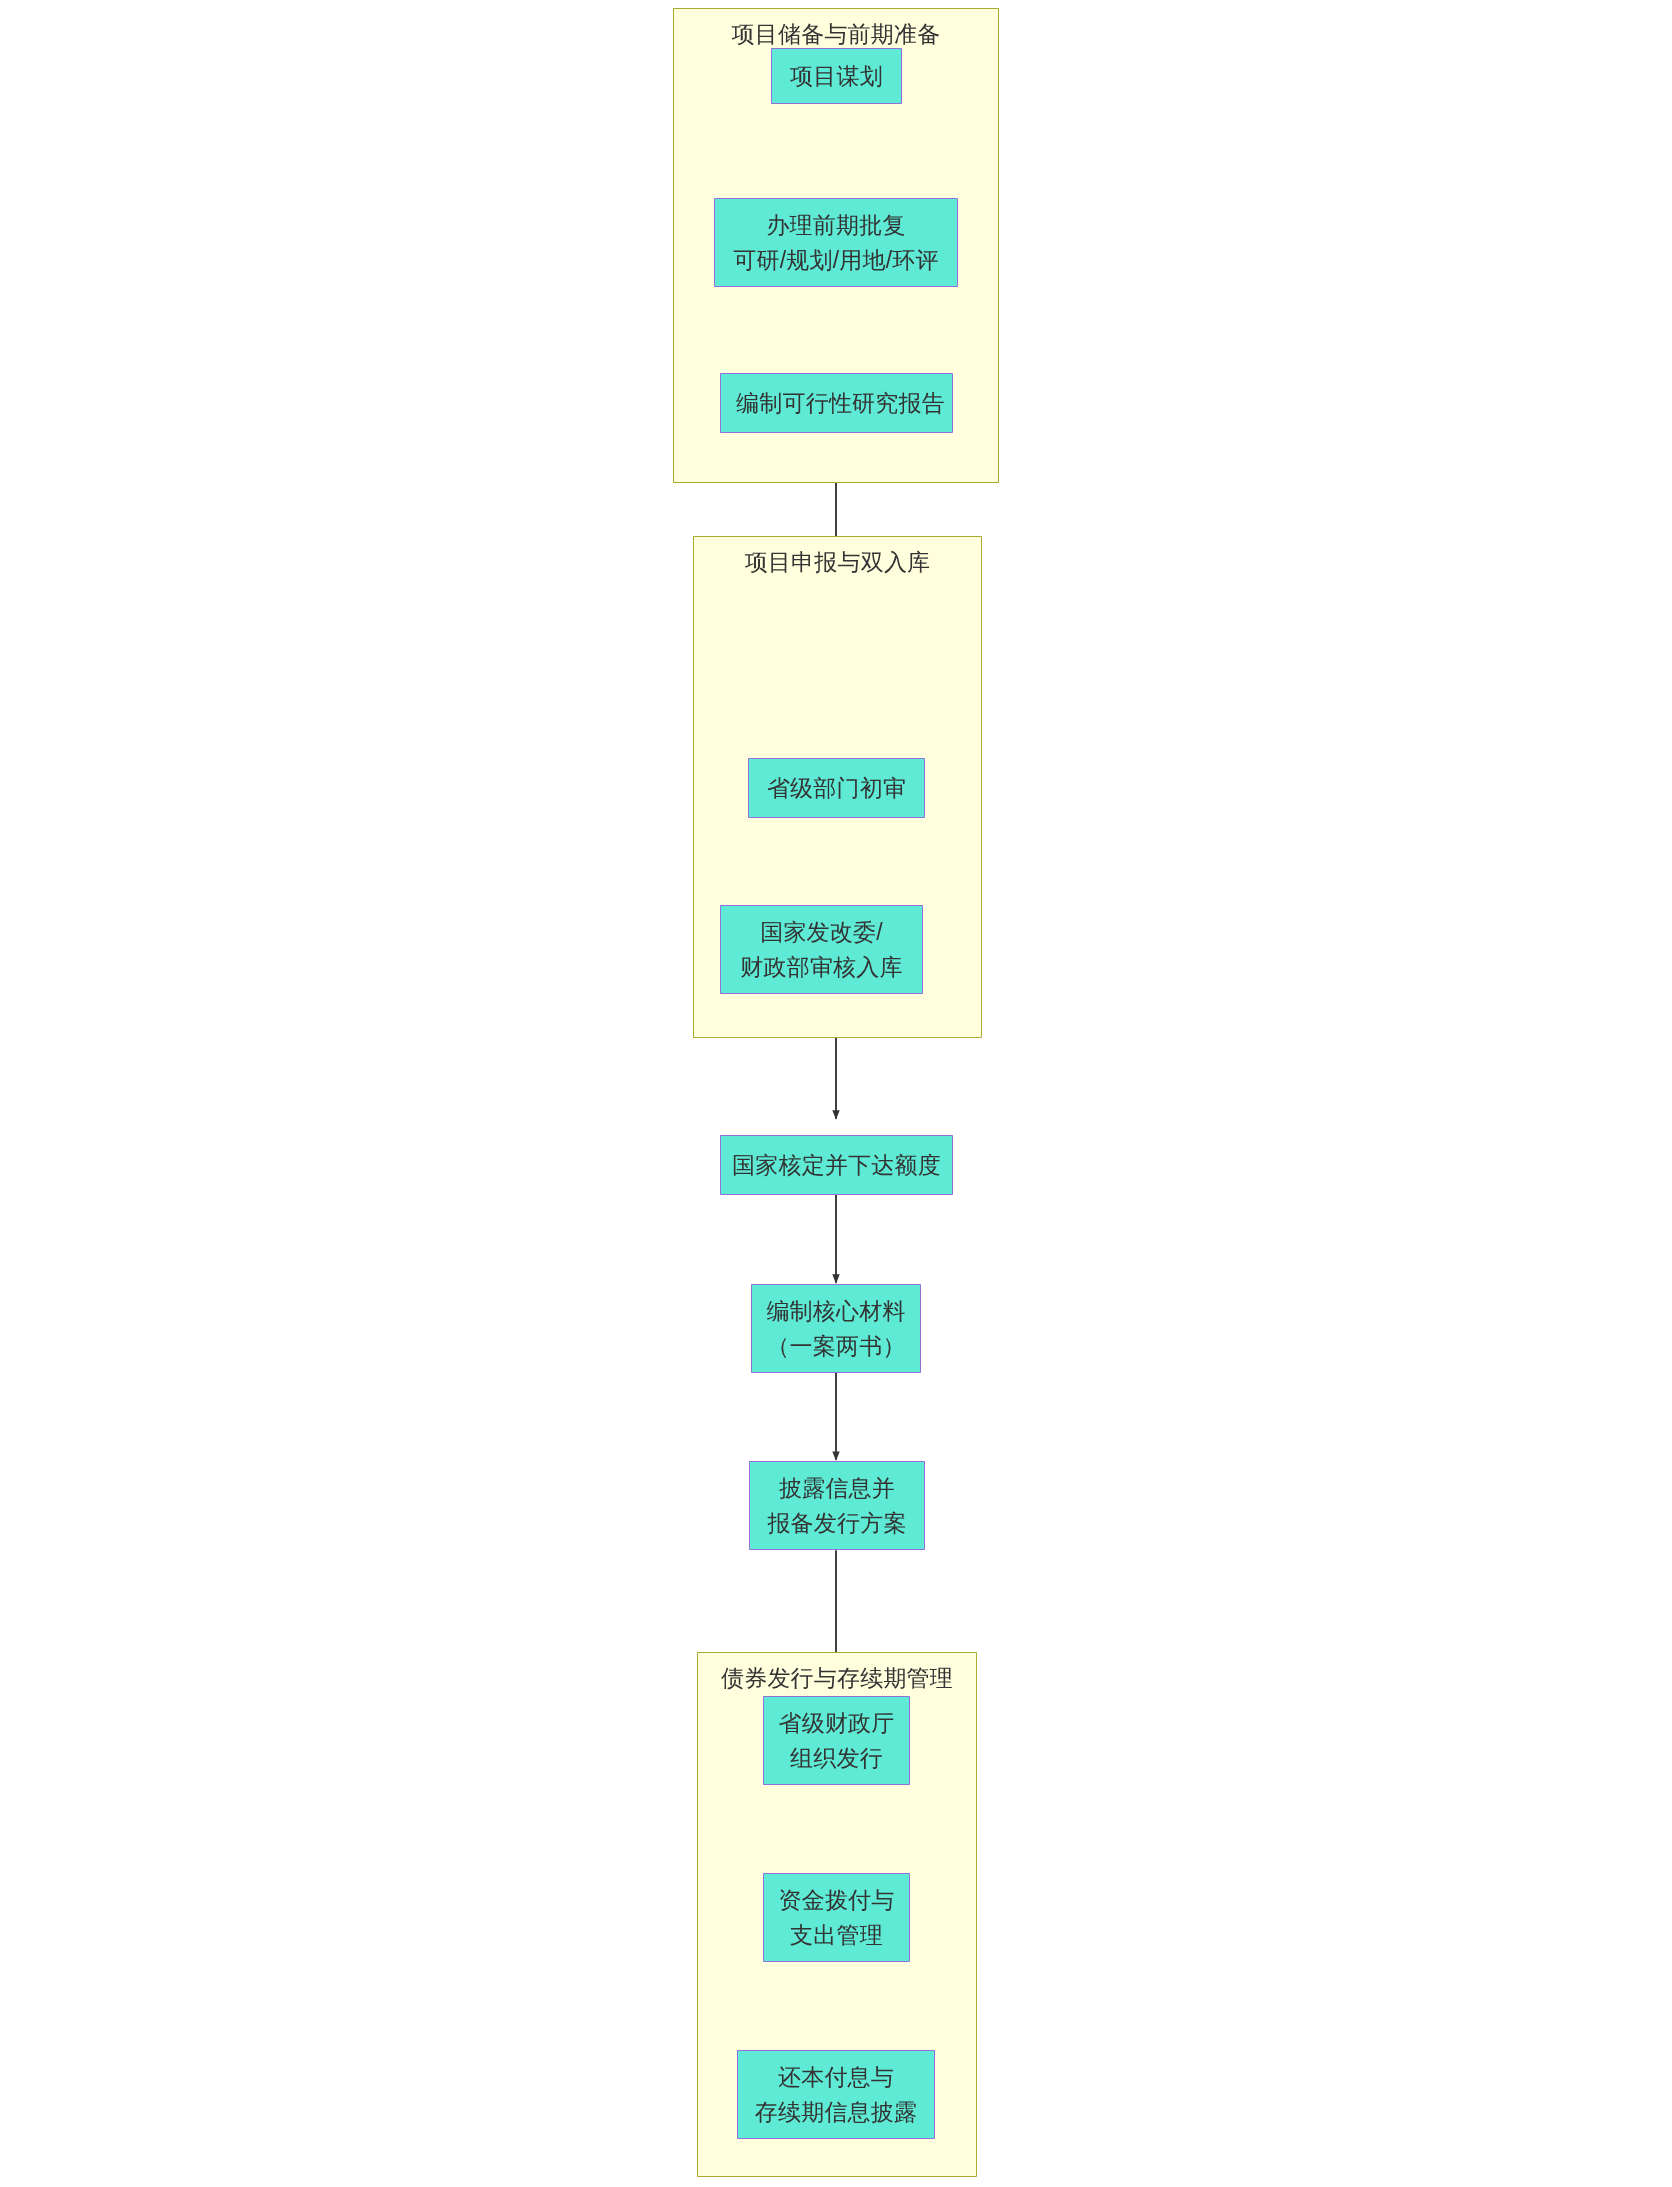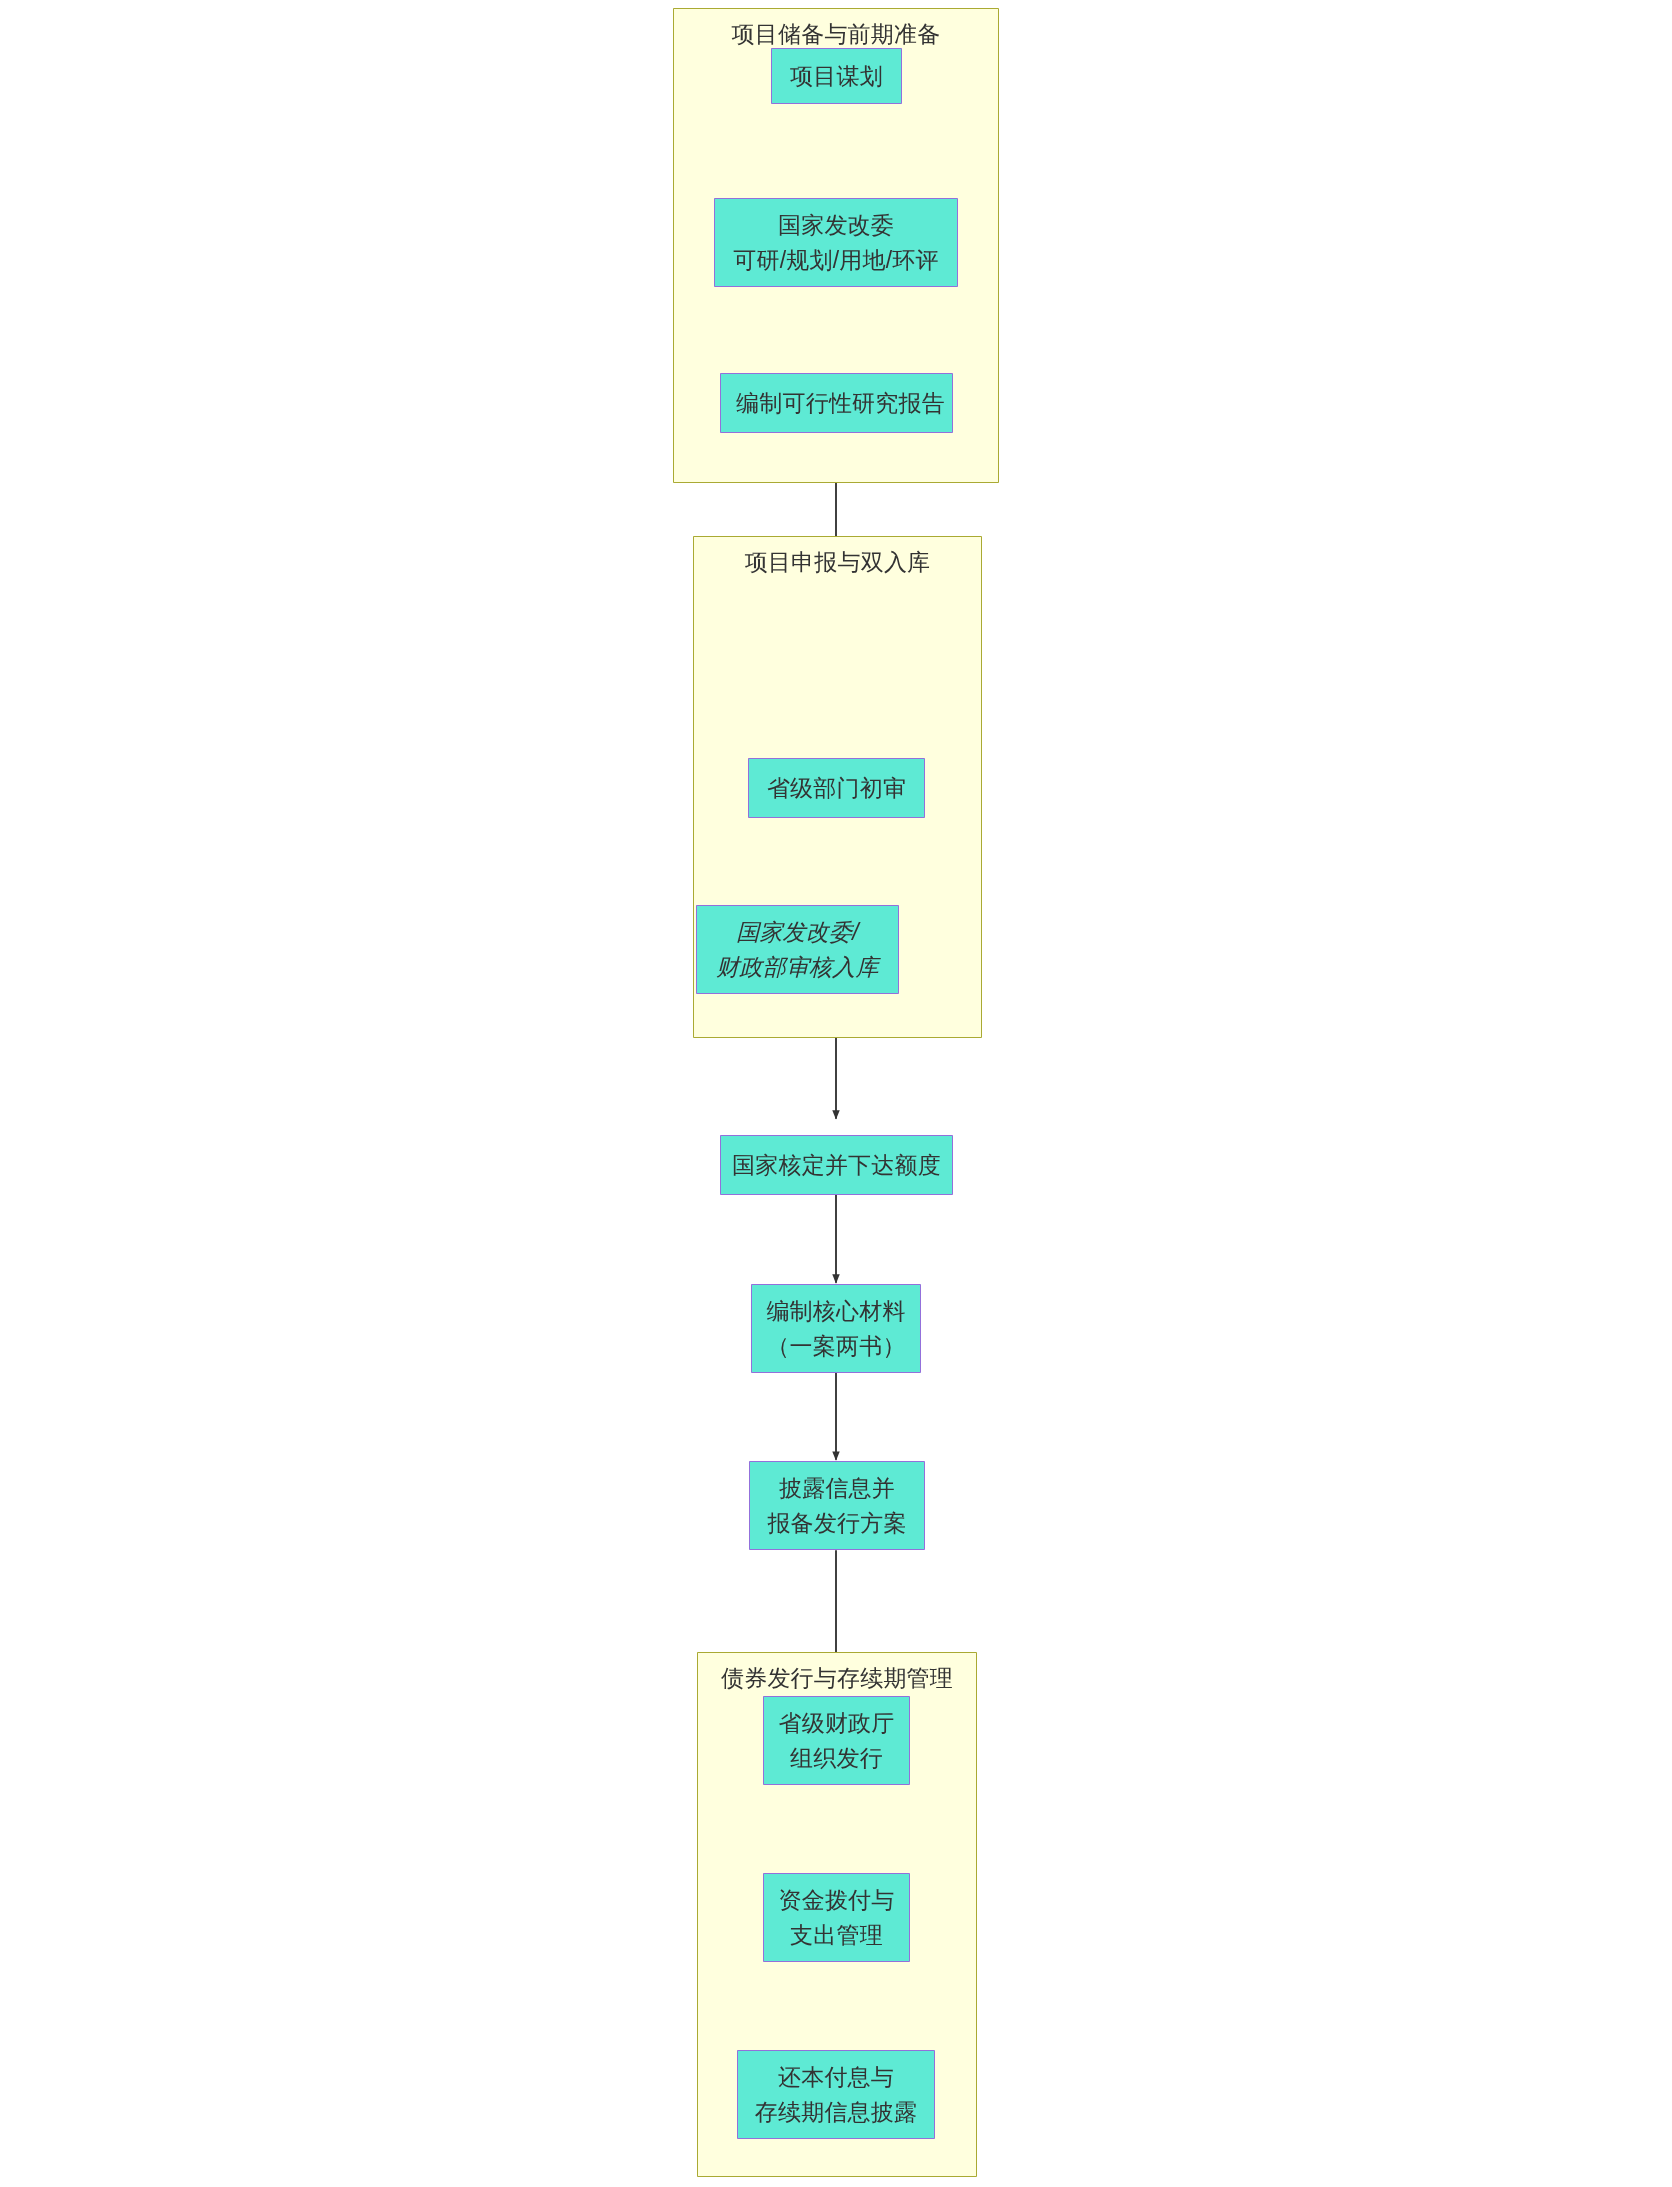--- a/index.html
+++ b/index.html
@@ -89,34 +89,34 @@
     </g>
   </svg>
 
   <div class="cluster" style="left:673px; top:7.5px; width:326px; height:475px;">
     <div class="cluster-title" style="top:11.2px;">项目储备与前期准备</div>
   </div>
   <div class="node" style="left:771px; top:48px; width:131px; height:56px;">
     <span class="node-label">项目谋划</span>
   </div>
   <div class="node" style="left:714px; top:198px; width:244px; height:89px;">
-    <span class="node-label">国家发改委
+    <span class="node-label">办理前期批复
 可研/规划/用地/环评</span>
   </div>
   <div class="node" style="left:720px; top:373px; width:233px; height:60px;padding-left:8px;">
     <span class="node-label">编制可行性研究报告</span>
   </div>
 
   <div class="cluster" style="left:693px; top:536px; width:289px; height:502px;">
     <div class="cluster-title" style="top:11.2px;">项目申报与双入库</div>
   </div>
   <div class="node" style="left:748px; top:758px; width:177px; height:60px;">
     <span class="node-label">省级部门初审</span>
   </div>
-  <div class="node" style="left:696px; top:905px; width:203px; height:89px;font-style:italic;">
+  <div class="node" style="left:720px; top:905px; width:203px; height:89px;">
     <span class="node-label">国家发改委/
 财政部审核入库</span>
   </div>
 
   <div class="node" style="left:720px; top:1135px; width:233px; height:60px;">
     <span class="node-label">国家核定并下达额度</span>
   </div>
   <div class="node" style="left:751px; top:1284px; width:170px; height:89px;">
     <span class="node-label">编制核心材料
 （一案两书）</span>

